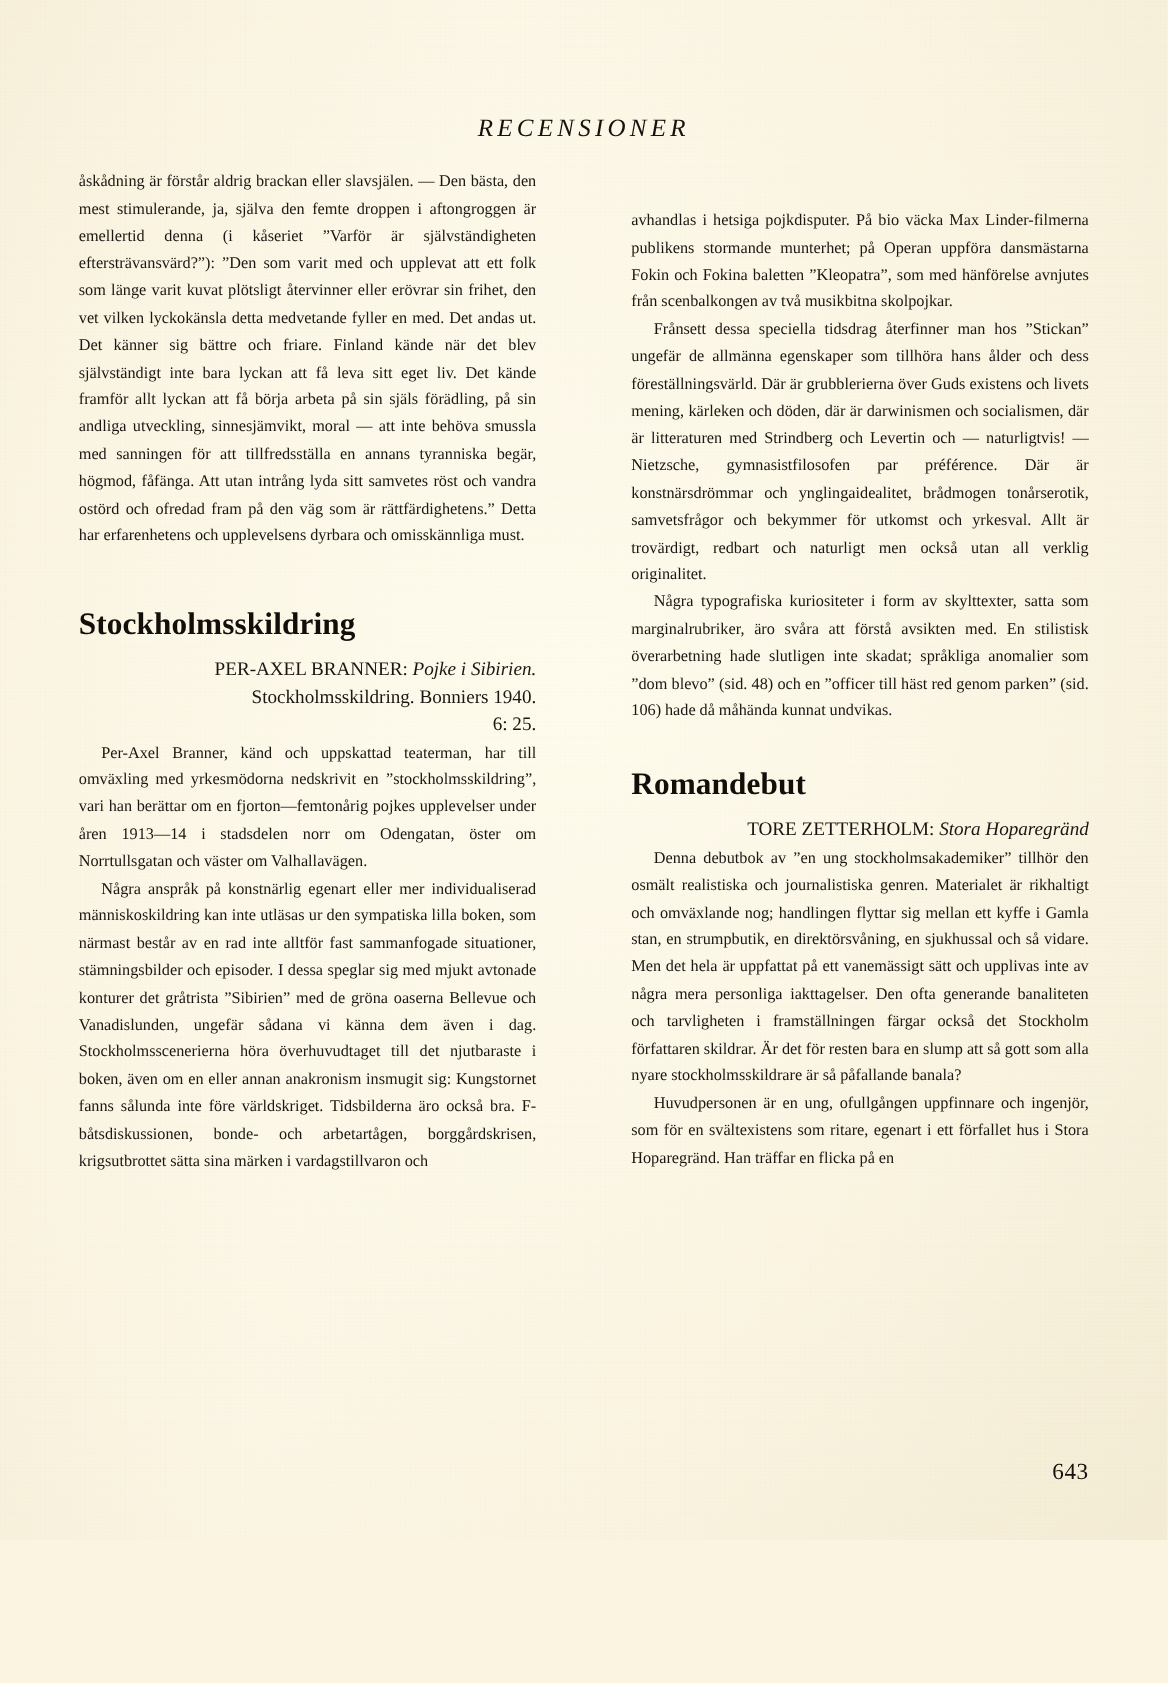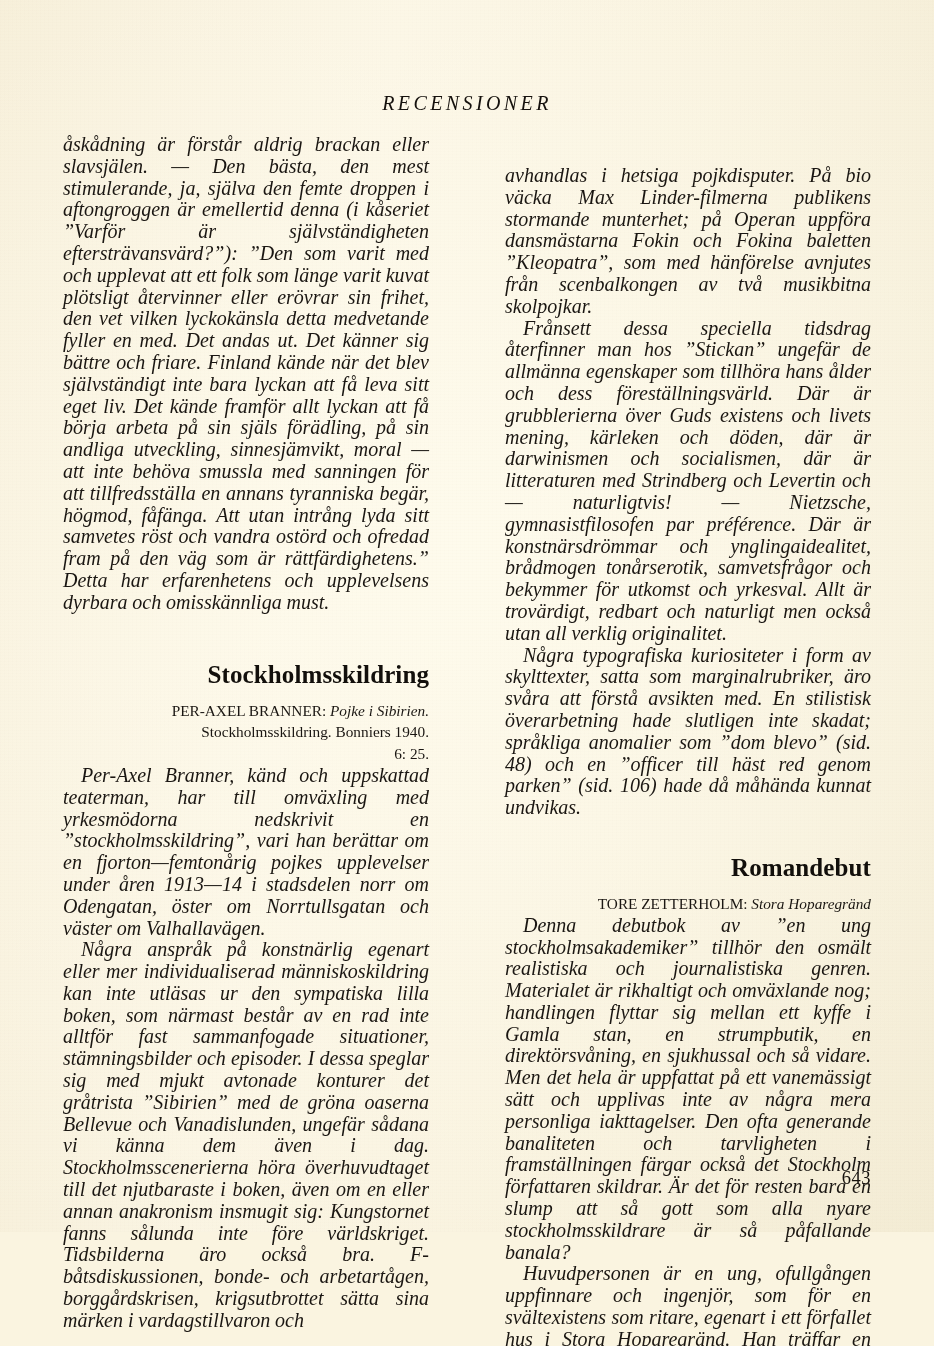--- a/index.html
+++ b/index.html
@@ -56,48 +56,47 @@
   .col {
     position: absolute;
     top: 0;
     width: 366px;
   }
   .col-left  { left: 0px; }
   .col-right { left: 442px; margin-top: 31px; }
 
   p.body {
     margin: 0;
-    font-size: 20px;
+    font-size: 13px;
     line-height: 21.8px;
     text-align: justify;
     text-justify: inter-word;
     -webkit-hyphens: none;
     hyphens: none;
     word-spacing: -0.1px;
-    font-style: italic;
   }
   p.body.indent { text-indent: 18px; }
   p.body.noindent { text-indent: 0; }
 
   .signature {
     margin: 0;
     font-size: 13.4px;
     line-height: 21.8px;
     text-align: right;
     letter-spacing: 0.6px;
     font-variant: small-caps;
     text-transform: lowercase;
   }
 
   .section-title {
     margin: 0;
     font-weight: bold;
     font-size: 25px;
     line-height: 30px;
-    text-align: right;
+    text-align: left;
     letter-spacing: 0.1px;
     color: #120f0b;
   }
 
   .biblio {
     margin: 0;
     font-size: 15.3px;
     line-height: 21.8px;
     text-align: right;
   }

